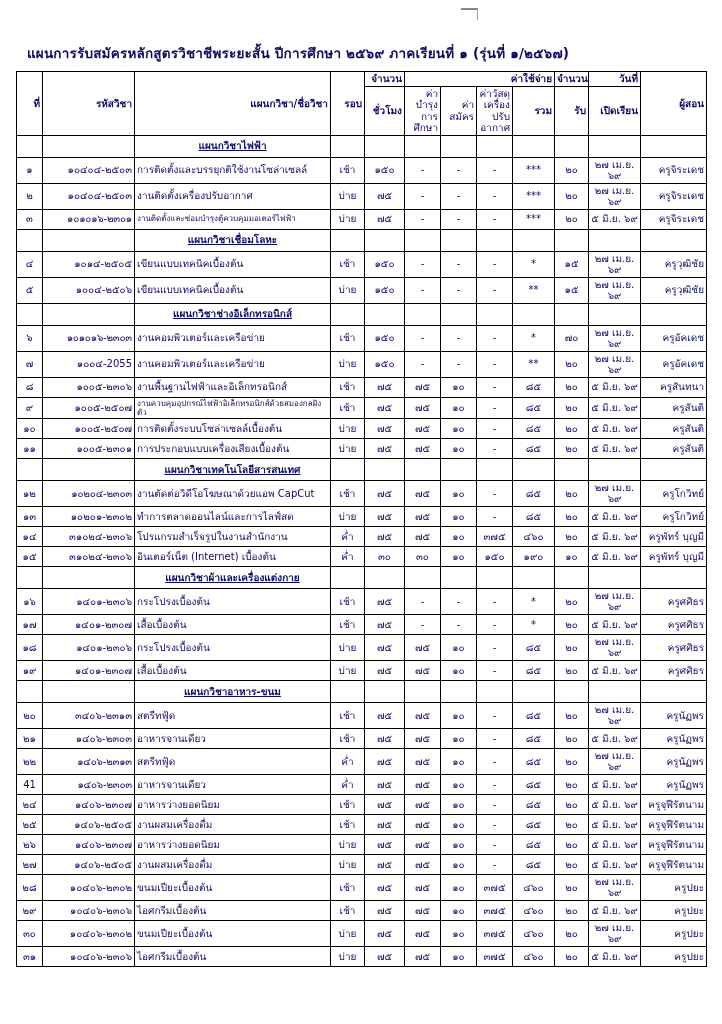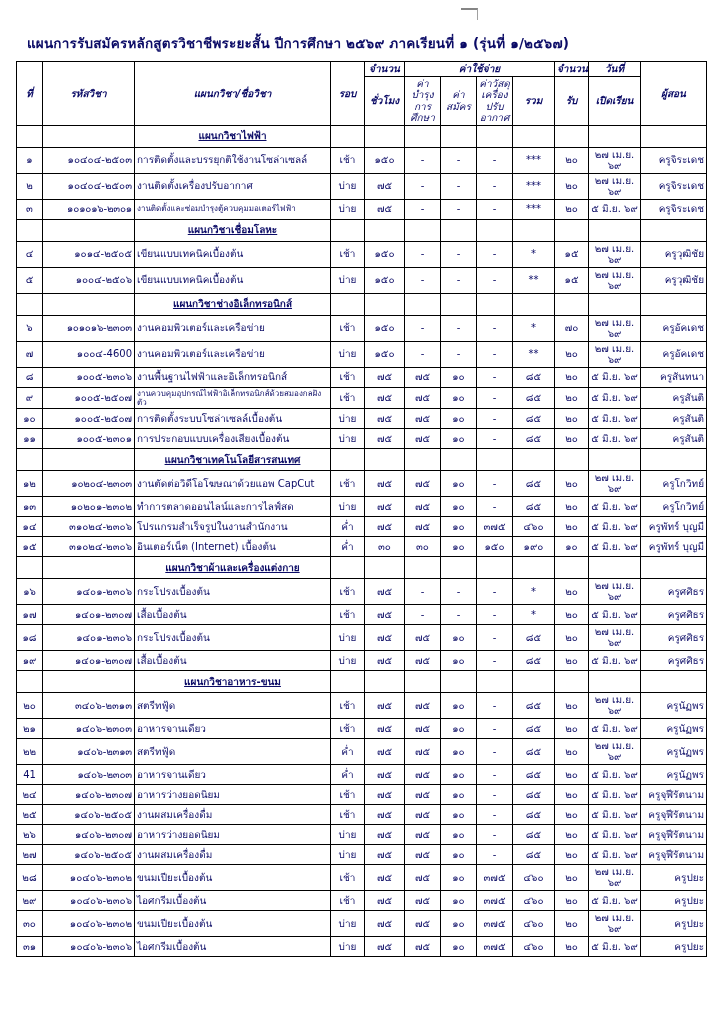--- a/index.html
+++ b/index.html
@@ -13,21 +13,21 @@
     font-family: "DejaVu Sans", "Liberation Sans", sans-serif;
     color: #111;
     position: relative;
     overflow: hidden;
   }
   .page {
     position: relative;
     width: 596px;
     height: 1024px;
     box-sizing: border-box;
-    padding: 32px 16px 10px 16px;
+    padding: 42px 16px 10px 16px;
   }
   .doc-title {
     text-align: center;
     font-size: 13.5px;
     font-weight: bold;
     letter-spacing: 0.2px;
     margin-bottom: 7px;
     color: #0b0b66;
     white-space: nowrap;
   }
@@ -39,24 +39,23 @@
   }
   table.sched th, table.sched td {
     border: 1px solid #000;
     font-size: 10px;
     padding: 1px 2px;
     vertical-align: middle;
     line-height: 1.15;
     color: #0b0b66;
   }
   th {
-    text-align: center;
+    text-align: right;
     font-weight: bold;
     font-size: 10.5px;
-    font-style: italic;
   }
   .hdr-small {
     font-size: 7.5px;
     font-weight: normal;
     line-height: 1.05;
   }
   
   col.c-no      { width: 26px; }
   col.c-code    { width: 92px; }
   col.c-name    { width: 196px; }
@@ -269,21 +268,21 @@
           <td class="center">-</td>
           <td class="center">-</td>
           <td class="center">-</td>
           <td class="center">*</td>
           <td class="center">๗๐</td>
           <td class="center">๒๗ เม.ย. ๖๙</td>
           <td class="teacher">ครูอัคเดช</td>
         </tr>
         <tr class="row">
           <td class="num">๗</td>
-          <td class="code">๑๐๐๔-4600</td>
+          <td class="code">๑๐๐๔-2055</td>
           <td class="subj">งานคอมพิวเตอร์และเครือข่าย</td>
           <td class="center">บ่าย</td>
           <td class="center">๑๕๐</td>
           <td class="center">-</td>
           <td class="center">-</td>
           <td class="center">-</td>
           <td class="center">**</td>
           <td class="center">๒๐</td>
           <td class="center">๒๗ เม.ย. ๖๙</td>
           <td class="teacher">ครูอัคเดช</td>

